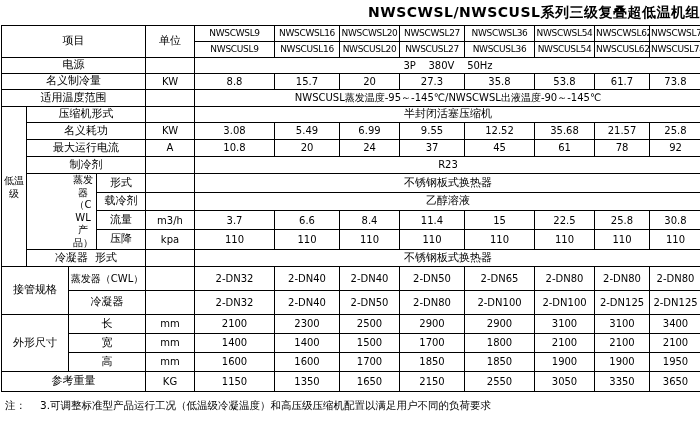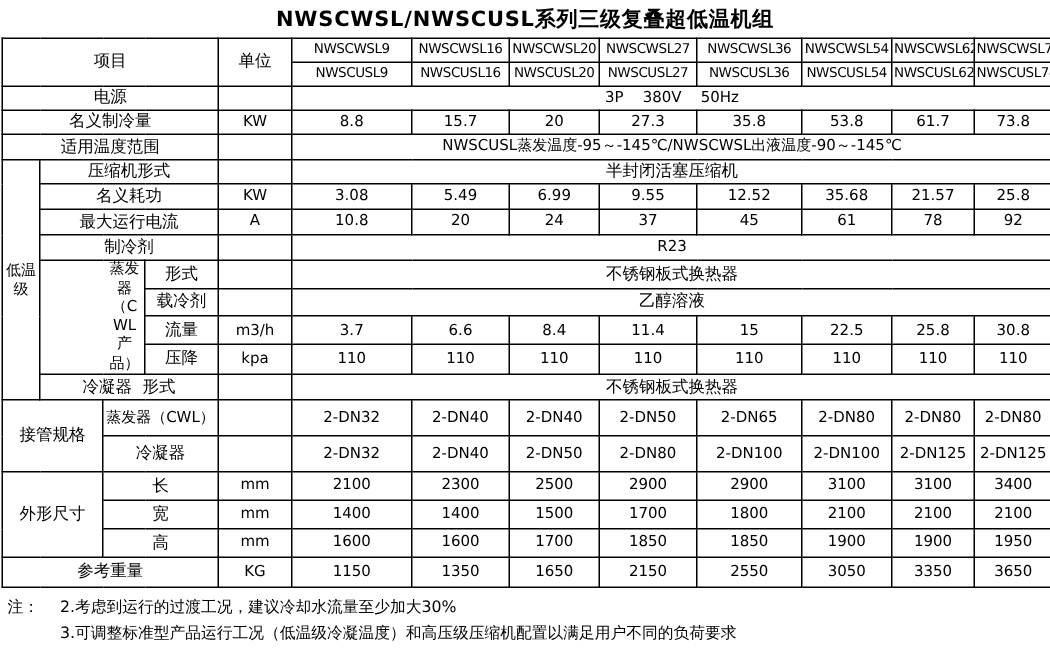--- a/index.html
+++ b/index.html
@@ -1,19 +1,19 @@
 <!DOCTYPE html>
 <html><head>
 <meta charset="utf-8">
 <style>
   html,body{margin:0;padding:0;background:#fff;}
   body{width:700px;height:432px;overflow:hidden;color:#000;
        font-family:"DejaVu Sans","Liberation Sans",sans-serif;}
   .page{width:700px;height:432px;}
-  .title{text-align:center;font-weight:bold;font-size:14px;padding:4px 0 3px 0;letter-spacing:.5px;}
+  .title{text-align:right;font-weight:bold;font-size:14px;padding:4px 0 3px 0;letter-spacing:.5px;}
   table{border-collapse:collapse;table-layout:fixed;width:698px;margin-left:1px;}
   td{border:1px solid #000;text-align:center;vertical-align:middle;
      padding:0 1px;font-size:10px;line-height:1.15;overflow:hidden;}
   .lbl{font-size:11px;}
   .sm{font-size:10px;}
   .mdl{font-size:9px;letter-spacing:-.3px;}
   .num{font-size:10px;}
   .pre{white-space:pre;}
   .wrap{word-break:break-all;font-size:10px;line-height:1.25;padding-left:44px;}
   .vert{word-break:break-all;font-size:10px;line-height:1.3;padding:0 2px;}
@@ -257,18 +257,17 @@
           <td class="num">3050</td>
           <td class="num">3350</td>
           <td class="num">3650</td>
         </tr>
   </tbody>
     </table>
 
   <div class="notes">
     <span class="notes-label">注：</span>
     <div class="note-items">
-      <div class="indent">2.考虑到运行的过渡工况，建议冷却水流量至少加大30%</div>
       <div class="indent">3.可调整标准型产品运行工况（低温级冷凝温度）和高压级压缩机配置以满足用户不同的负荷要求</div>
     </div>
   </div>
 
 </div>
 
 </body></html>

